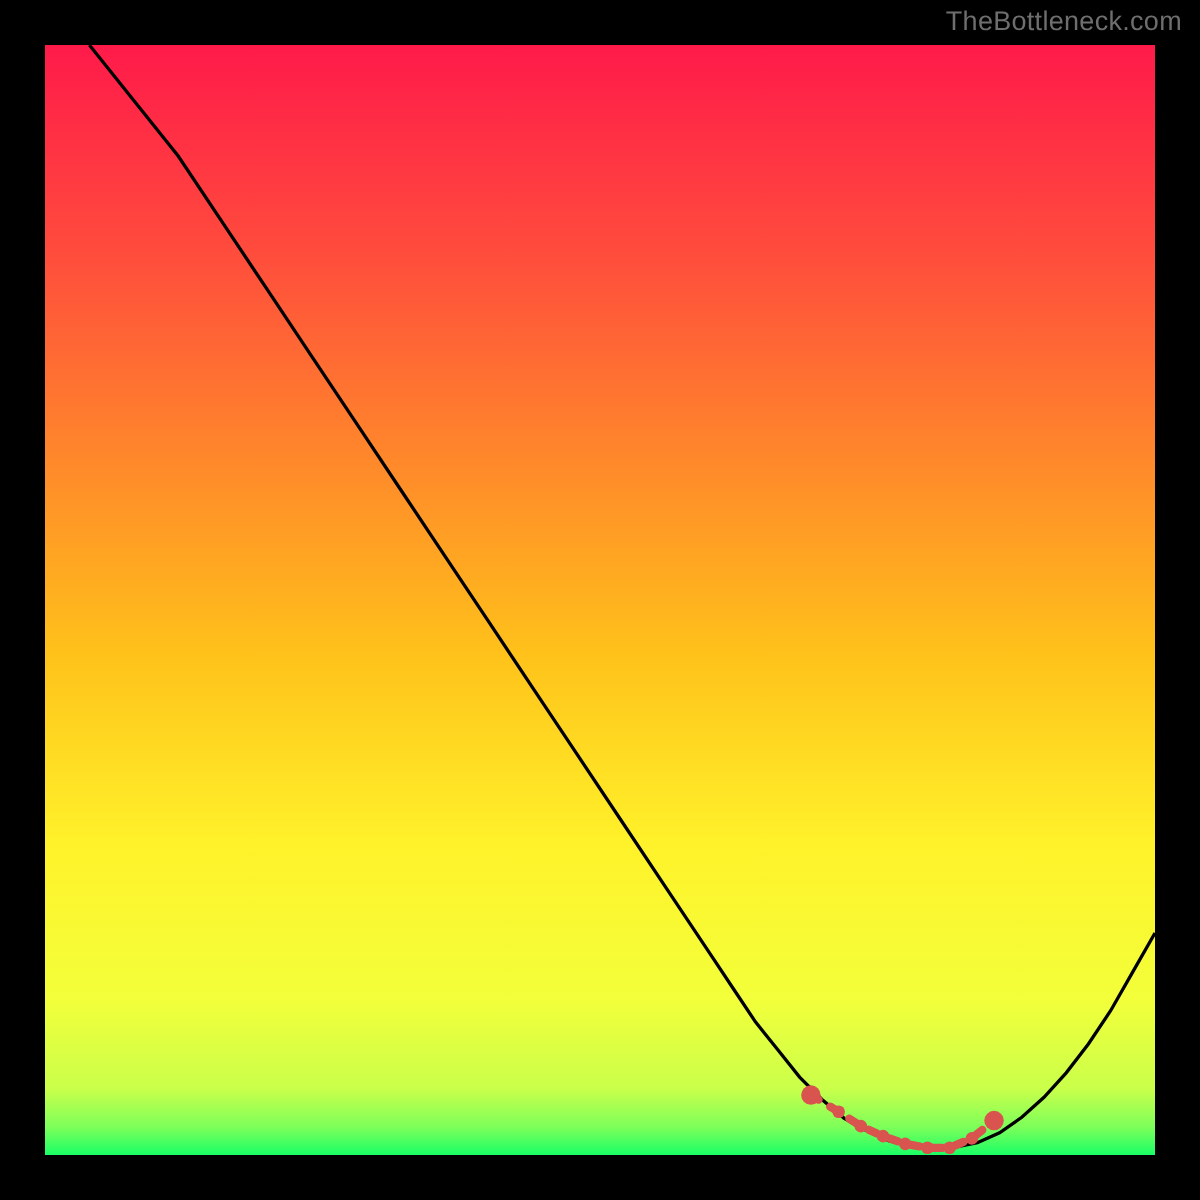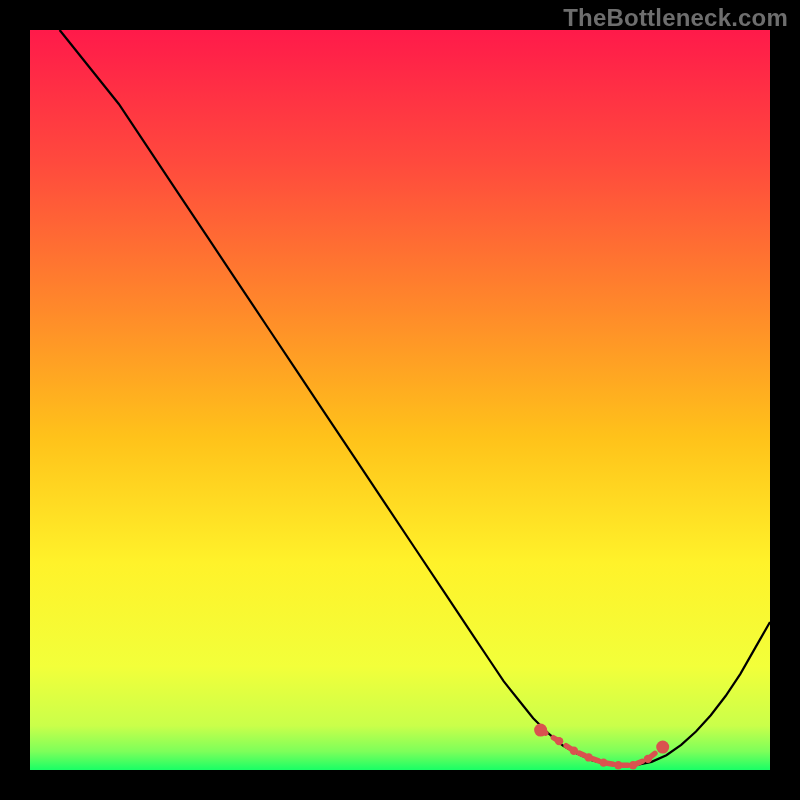--- a/index.html
+++ b/index.html
@@ -14,22 +14,22 @@
     position: relative;
     width: 800px;
     height: 800px;
     background: #000000;
   }
   .watermark {
     position: absolute;
     top: 4px;
     right: 12px;
     font-family: Arial, Helvetica, sans-serif;
-    font-size: 24px;
-    font-weight: bold;
+    font-size: 18px;
+    font-weight: normal;
     color: #6e6e6e;
     letter-spacing: 0.2px;
   }
   svg {
     display: block;
   }
 </style>
 </head>
 <body>
 

